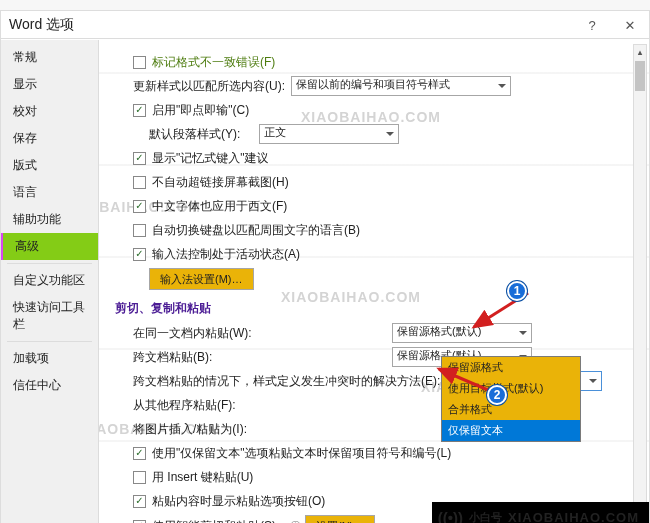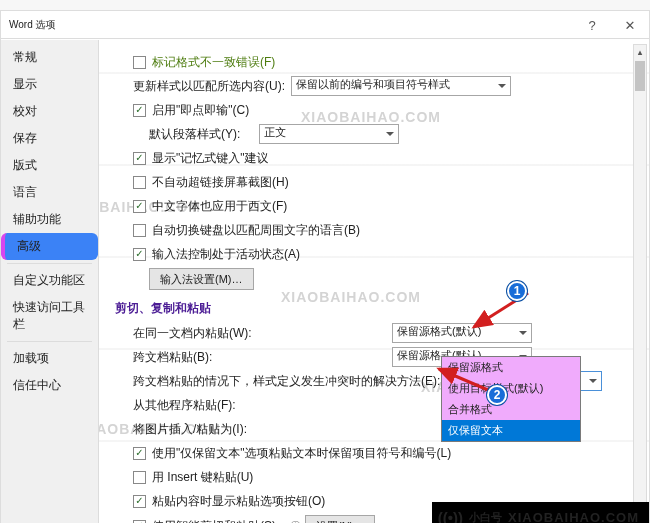--- a/index.html
+++ b/index.html
@@ -15,44 +15,44 @@
   }
   *{box-sizing:border-box;font-family:"Microsoft YaHei","Segoe UI",sans-serif;font-size:11px;color:var(--text);}
   body{margin:0;background:#f7f7f7;display:flex;justify-content:center;padding:10px 0;}
   .canvas{width:650px;height:523px;position:relative;background:var(--bg);overflow:hidden;border:1px solid #ddd;}
   .watermark{position:absolute;inset:0;background:
     repeating-linear-gradient(0deg,transparent 0 90px,rgba(200,200,200,0.18) 90px 92px);
     pointer-events:none;z-index:0;}
   .wm-text{position:absolute;color:#d4d4d4;font-size:14px;font-weight:600;letter-spacing:1px;white-space:nowrap;pointer-events:none;z-index:0;}
   .dialog{position:absolute;left:0;top:0;right:0;bottom:0;display:flex;flex-direction:column;z-index:2;}
   .titlebar{height:28px;background:var(--bg);border-bottom:1px solid var(--border-light);display:flex;align-items:center;padding:0 8px;position:relative;}
-  .titlebar .title{font-size:10px;}
+  .titlebar .title{font-size:14px;}
   .titlebar .controls{position:absolute;right:0;top:0;height:28px;display:flex;}
   .titlebar .controls span{width:38px;height:28px;display:flex;align-items:center;justify-content:center;color:#555;font-size:13px;}
   .body{flex:1;display:flex;overflow:hidden;border-top:1px solid #fff;}
   .sidebar{width:98px;background:var(--bg-gray);padding-top:4px;display:flex;flex-direction:column;border-right:1px solid var(--border-light);}
   .sidebar .item{padding:5px 12px;font-size:12px;cursor:default;}
-  .sidebar .item.active{background:#3b82f6;border-left:4px solid #d946ef;border-radius:6px;}
+  .sidebar .item.active{background:#84cc16;border-left:2px solid #d946ef;}
   .sidebar .sep{height:1px;background:var(--border-light);margin:3px 6px;}
   .content{flex:1;padding:8px 18px 8px 16px;overflow:hidden;position:relative;}
   .scrollbar{position:absolute;right:2px;top:4px;bottom:4px;width:14px;background:#f3f3f3;border:1px solid var(--border-light);}
   .scrollbar .up,.scrollbar .dn{height:14px;display:flex;align-items:center;justify-content:center;color:#555;font-size:9px;}
   .scrollbar .thumb{position:absolute;left:1px;right:1px;top:16px;height:30px;background:#c4c4c4;}
   .section-title{font-size:12px;font-weight:600;color:#4c1d95;margin:10px 0 6px 0;}
   .row{display:flex;align-items:center;margin:4px 0 4px 18px;min-height:20px;}
   .row.indent{margin-left:34px;}
   .row label{font-size:12px;margin-right:6px;}
   .chk{width:13px;height:13px;border:1px solid #888;background:#fff;margin-right:6px;display:inline-flex;align-items:center;justify-content:center;}
   .chk.checked::after{content:"✓";color:#2a6c2a;font-size:10px;line-height:10px;}
   select,.combo{height:20px;border:1px solid #a6a6a6;background:var(--field);padding:0 18px 4px 4px;font-size:11px;position:relative;}
   .combo::after{content:"";position:absolute;right:4px;top:7px;border:4px solid transparent;border-top-color:#555;}
   .combo.long{width:220px;}
   .combo.med{width:140px;margin-left:13px;}
-  .btn{height:22px;border:1px solid #a6a6a6;background:#e5e5e5;padding:0 10px;display:inline-flex;align-items:center;}
-  .drop{position:absolute;width:140px;background:#f0abfc;border:1px solid #7a7a7a;z-index:20;}
+  .btn{height:22px;border:1px solid #a6a6a6;background:#eab308;padding:0 10px;display:inline-flex;align-items:center;}
+  .drop{position:absolute;width:140px;background:#eab308;border:1px solid #7a7a7a;z-index:20;}
   .drop .opt{padding:3px 6px;font-size:11px;}
   .drop .opt.sel{background:var(--blue);color:#fff;}
   
   .badge{position:absolute;width:20px;height:20px;border-radius:50%;background:#196dd8;border:2px solid #fff;color:#fff;display:flex;align-items:center;justify-content:center;font-size:12px;font-weight:700;z-index:30;box-shadow:0 0 0 1px #0a4fa3;}
   .arrow{position:absolute;z-index:25;}
   .arrow svg{overflow:visible;}
   .footer-banner{position:absolute;right:0;bottom:0;height:30px;background:#000;color:#fff;display:flex;align-items:center;padding:0 10px 0 6px;font-size:14px;font-weight:600;z-index:50;}
   .footer-banner .logo{display:inline-flex;align-items:center;margin-right:6px;font-size:15px;}
 </style>
 </head>

